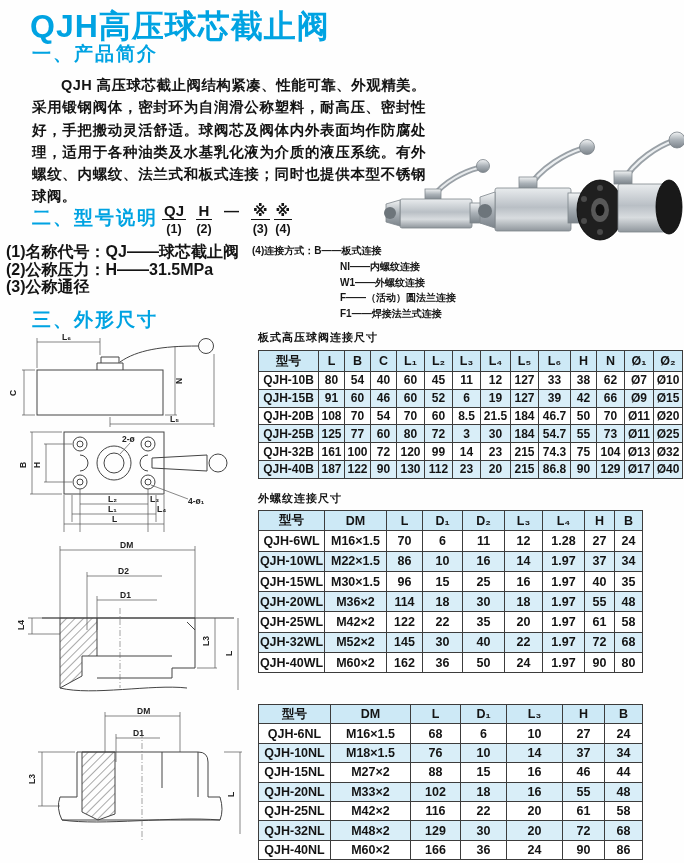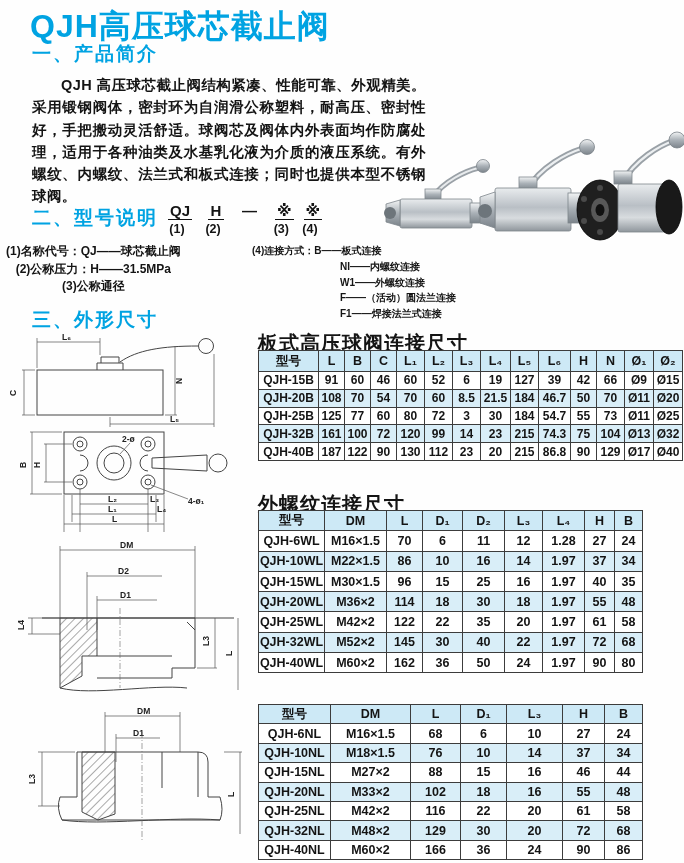--- a/index.html
+++ b/index.html
@@ -38,30 +38,30 @@
   .intro{
     left:32px;top:66px;width:394px;
     font-size:14.5px;line-height:22.3px;
     text-align:justify;text-indent:2em;
     letter-spacing:.4px;
     margin-top:8px;
   }
   
   .model-code{left:162px;top:203px;display:flex;gap:10px;font-size:15px;}
   .mc-col{display:flex;flex-direction:column;align-items:center;line-height:15px;}
-  .mc-top{border-bottom:1.5px solid #111;padding:0 2px 1px 2px;min-width:16px;text-align:center;margin-left:6px;}
+  .mc-top{border-bottom:1.5px solid #111;padding:0 2px 1px 2px;min-width:16px;text-align:center;}
   .mc-top.noline{border-bottom:none;}
   .mc-bot{font-size:12.5px;margin-top:2px;}
   .mc-pair{display:flex;gap:4px;}
   
-  .notes-left{left:6px;top:243px;font-size:12px;line-height:17.5px;white-space:nowrap;text-align:center;}
+  .notes-left{left:6px;top:243px;font-size:16px;line-height:17.5px;white-space:nowrap;}
   .notes-right{left:252px;top:243px;font-size:10px;line-height:15.8px;white-space:nowrap;}
   .notes-right .cont{padding-left:88px;}
   
-  .tbl-title{font-size:20px;letter-spacing:1px;}
+  .tbl-title{font-size:11px;letter-spacing:1px;}
   #t1-title{left:258px;top:330px;}
   #t2-title{left:258px;top:491px;}
   #t3-title{left:258px;top:685px;margin-top:20px;}
   table{border-collapse:collapse;table-layout:fixed;}
   th,td{
     border:1px solid var(--line);
     text-align:center;vertical-align:middle;
     font-size:12.5px;font-weight:700;
     padding:0;overflow:hidden;white-space:nowrap;
   }
@@ -333,20 +333,36 @@
           <th>L₅</th>
           <th>L₆</th>
           <th>H</th>
           <th>N</th>
           <th>Ø₁</th>
           <th>Ø₂</th>
         </tr>
       </thead>
       <tbody>
         <tr>
+          <td>QJH-10B</td>
+          <td>80</td>
+          <td>54</td>
+          <td>40</td>
+          <td>60</td>
+          <td>45</td>
+          <td>11</td>
+          <td>12</td>
+          <td>127</td>
+          <td>33</td>
+          <td>38</td>
+          <td>62</td>
+          <td>Ø7</td>
+          <td>Ø10</td>
+        </tr>
+        <tr>
           <td>QJH-15B</td>
           <td>91</td>
           <td>60</td>
           <td>46</td>
           <td>60</td>
           <td>52</td>
           <td>6</td>
           <td>19</td>
           <td>127</td>
           <td>39</td>

